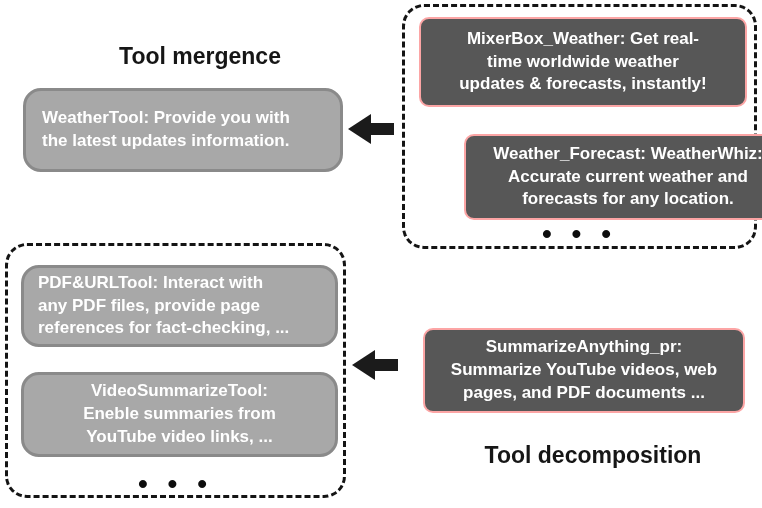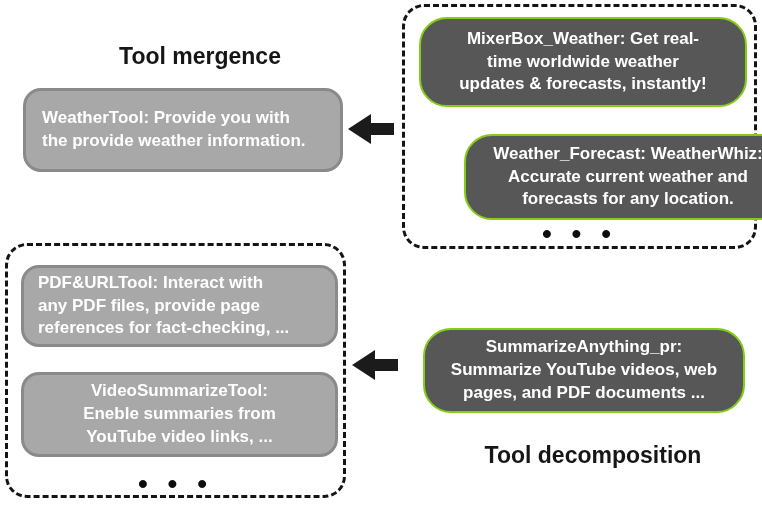--- a/index.html
+++ b/index.html
@@ -41,22 +41,22 @@
     white-space: pre-line;
     width: 100%;
   }
   .light-box {
     background: #a8a8a8;
     border: 3px solid #8a8a8a;
     border-radius: 18px;
   }
   .dark-box {
     background: #575757;
-    border: 2px solid #84cc16;
-    border-radius: 28px;
+    border: 2px solid #fca5a5;
+    border-radius: 10px;
   }
   .align-left .box-text { text-align: left; }
   .align-center .box-text { text-align: center; }
 
   .weather-merged-box { left: 23px; top: 88px; width: 320px; height: 84px; padding: 0 16px; }
   .pdf-box            { left: 13px; top: 19px; width: 317px; height: 82px; padding: 0 14px; }
   .video-box          { left: 13px; top: 126px; width: 317px; height: 85px; padding: 0 10px; }
   .mixerbox-box       { left: 14px; top: 10px; width: 328px; height: 90px; padding: 0 8px; }
   .forecast-box       { left: 14px; top: 127px; width: 328px; height: 86px; padding: 1px 6px; margin-left: 45px; }
   .summarize-box      { left: 423px; top: 328px; width: 322px; height: 85px; padding: 0 6px; align-items: center; }
@@ -113,21 +113,21 @@
 </style>
 </head>
 <body>
 
 <div class="canvas">
 
   <div class="fig-title title-mergence">Tool mergence</div>
 
   <div class="tool-box light-box align-left weather-merged-box">
     <span class="box-text">WeatherTool: Provide you with
-the provide weather information.</span>
+the latest updates information.</span>
   </div>
 
   <div class="arrow-left arrow-mergence">
     <div class="arrow-head"></div>
     <div class="arrow-shaft"></div>
   </div>
 
   <div class="dashed-container container-top-right">
     <div class="tool-box dark-box align-center mixerbox-box">
       <span class="box-text">MixerBox_Weather: Get real-

